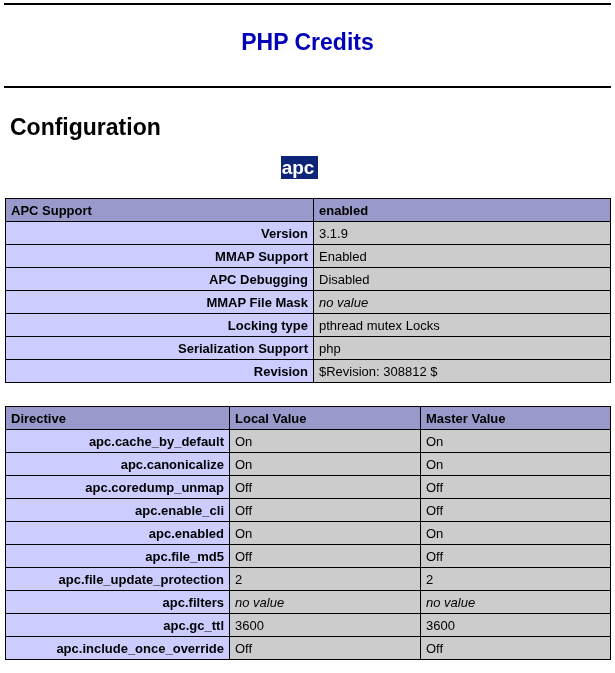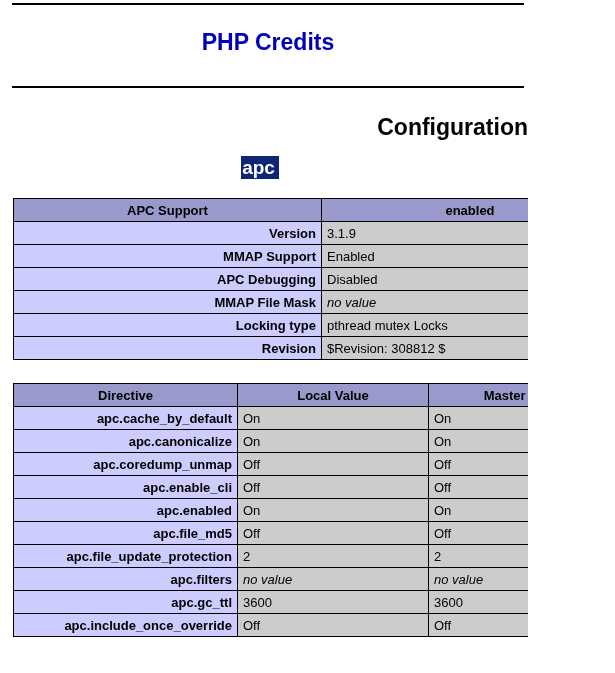--- a/index.html
+++ b/index.html
@@ -5,45 +5,45 @@
   html, body {
     margin: 0;
     padding: 0;
     background: #ffffff;
     width: 615px;
     height: 673px;
     overflow: hidden;
     font-family: "Liberation Sans", sans-serif;
     color: #000000;
   }
-  .page { width: 520px; height: 673px; overflow: hidden; padding-left: 8px; }
+  .page { width: 615px; height: 673px; overflow: hidden; }
 
   hr.rule {
     border: none;
     border-top: 2px solid #000000;
     margin: 0 4px;
     height: 0;
   }
   hr.top-rule    { margin-top: 3px; }
   hr.mid-rule    { margin-top: 30px; }
 
   h1.credits {
     text-align: center;
     font-size: 23px;
     font-weight: bold;
     color: var(--title-color, #0000bb);
     margin: 24px 0 0 0;
     cursor: pointer;
   }
   h1.config {
-    text-align: right;
+    text-align: left;
     font-size: 23px;
     font-weight: bold;
     color: #000000;
-    margin: 26px 0 16px 4px;
+    margin: 26px 0 16px 10px;
   }
   h2.module {
     text-align: center;
     font-size: 19px;
     font-weight: bold;
     margin: 0 16px 19px 0;
   }
   h2.module a {
     background: var(--hl-bg, #0e2577);
     color: var(--hl-fg, #ffffff);
@@ -64,21 +64,21 @@
     padding: 3px 5px;
     height: 16px;
     line-height: 15px;
     overflow: hidden;
     white-space: nowrap;
   }
   table.info-table th {
     background: var(--header-bg, #9999cc);
     color: #000000;
     font-weight: bold;
-    text-align: center;
+    text-align: left;
   }
   td.label-cell {
     background: var(--label-bg, #ccccff);
     font-weight: bold;
     text-align: right;
   }
   td.value-cell {
     background: var(--value-bg, #cccccc);
     font-weight: normal;
     text-align: left;
@@ -131,20 +131,24 @@
           <td class="label-cell">APC Debugging</td>
           <td class="value-cell">Disabled</td>
         </tr>
         <tr>
           <td class="label-cell">MMAP File Mask</td>
           <td class="value-cell italic">no value</td>
         </tr>
         <tr>
           <td class="label-cell">Locking type</td>
           <td class="value-cell">pthread mutex Locks</td>
+        </tr>
+        <tr>
+          <td class="label-cell">Serialization Support</td>
+          <td class="value-cell">php</td>
         </tr>
         <tr>
           <td class="label-cell">Revision</td>
           <td class="value-cell">$Revision: 308812 $</td>
         </tr>
       </tbody>
   </table>
 
   <table class="info-table t2">
     <colgroup>

